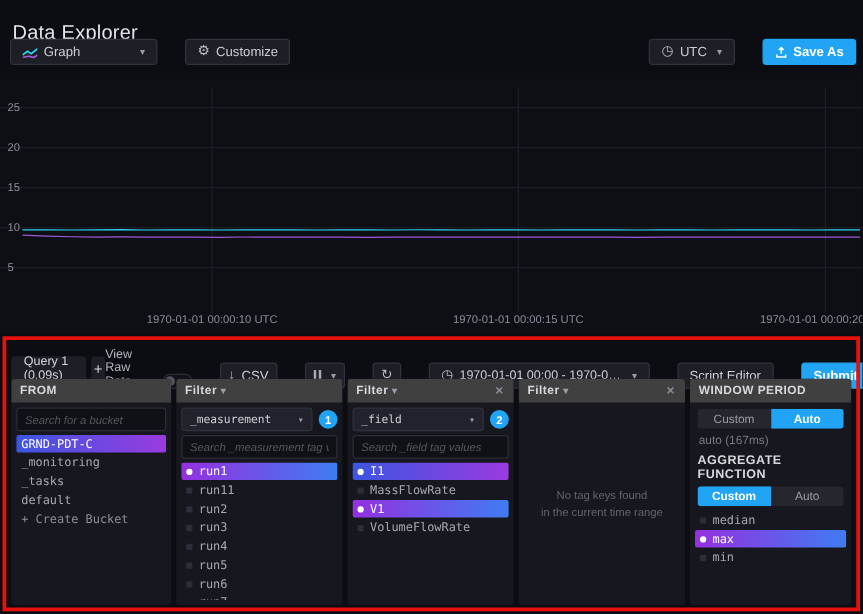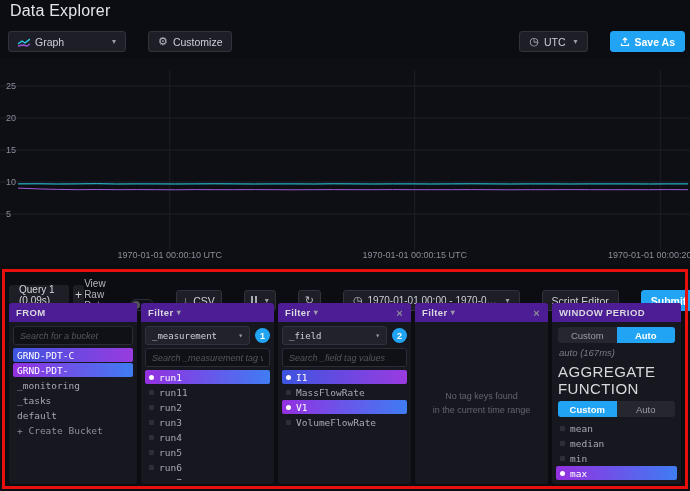--- a/index.html
+++ b/index.html
@@ -1,20 +1,20 @@
 <!DOCTYPE html>
 <html style="--accent: #21A4F3; --annotation: #E8100C; --grad-start: #9430E0; --grad-end: #3F7CF2; --grad2-start: #3C55E0; --grad2-end: #9A3BE0;"><head>
 <meta charset="utf-8">
 <style>
   *{margin:0;padding:0;box-sizing:border-box}
   html,body{width:690px;height:491px}
   body{background:#0c0c13;font-family:"Liberation Sans",sans-serif;color:#cfd0d8;overflow:hidden}
   :root{--accent:#21a4f3;--annotation:#e8100c;--grad-start:#9430e0;--grad-end:#3f7cf2;--grad2-start:#3c55e0;--grad2-end:#9a3be0}
   .app{position:relative;width:690px;height:491px;overflow:hidden}
-  .page-title{position:absolute;top:2px;left:10px;font-size:16px;color:#e4e5ea;letter-spacing:.2px}
+  .page-title{position:absolute;top:18px;left:10px;font-size:16px;color:#e4e5ea;letter-spacing:.2px}
   .toolbar{position:absolute;top:31px;left:8px;right:5px;display:flex;justify-content:space-between}
   .tb-left,.tb-right{display:flex;gap:22px}
   .btn{display:inline-flex;align-items:center;gap:5px;height:21px;padding:0 9px;background:#1e1e27;border:1px solid #32323e;border-radius:3px;font-size:10.5px;color:#cdd0d8;cursor:pointer;white-space:nowrap}
   .btn .caret,.card-head .caret,.mini-dd .caret{font-size:8px;color:#9a9ca8;margin-left:3px}
   .btn.primary{background:var(--accent);border-color:var(--accent);color:#fff;font-weight:bold}
   .btn.sq{padding:0 6px}
   .btn.dd-view{min-width:118px;justify-content:flex-start}
   .btn.dd-view .caret{margin-left:auto}
   .ic{font-size:11px;line-height:1;color:#b9bbc6}
   .gicon svg,.sicon svg{display:block}
@@ -31,45 +31,45 @@
   .toggle{width:24px;height:12px;background:#101017;border:1px solid #2e2e3a;border-radius:6px;position:relative;cursor:pointer;flex:none}
   .toggle .knob{position:absolute;top:1px;left:1px;width:8px;height:8px;border-radius:50%;background:#52525e}
   .pausebars{display:inline-flex;gap:2px;align-items:center}
   .pausebars i{display:block;width:2px;height:9px;background:#a6a8b2}
   .tr-text{max-width:130px;overflow:hidden;text-overflow:ellipsis;font-size:10px}
   .builder{position:absolute;top:34px;left:7px;right:7px;bottom:5px;display:flex;gap:4px}
   .card{background:#17171f;border-radius:3px;display:flex;flex-direction:column;overflow:hidden}
   .card.from-card{width:128px;flex:none}
   .card.f{width:133px;flex:none}
   .card.opt{flex:1}
-  .card-head{height:19px;flex:none;background:#4c1d95;display:flex;align-items:center;padding:0 7px;font-size:9.5px;font-weight:bold;color:#d8d9de;letter-spacing:.4px}
+  .card-head{height:19px;flex:none;background:#404040;display:flex;align-items:center;padding:0 7px;font-size:9.5px;font-weight:bold;color:#d8d9de;letter-spacing:.4px}
   .card-head.dd-head{font-weight:bold;cursor:pointer}
   .card-head .spacer{flex:1}
   .close-x{color:#8a8b96;font-size:11px;cursor:pointer;padding:0 1px}
   .card-body{flex:1;padding:4px;display:flex;flex-direction:column;gap:3px;overflow:hidden}
   .search{height:19px;background:#101017;border:1px solid #2c2c38;border-radius:3px;color:#cfd0d8;font-size:9px;padding:0 6px;width:100%;flex:none;font-family:"Liberation Sans",sans-serif;font-style:italic}
   .search::placeholder{color:#56565f;font-style:italic}
   .selrow{display:flex;align-items:center;gap:5px;flex:none}
   .mini-dd{flex:1;display:flex;align-items:center;height:19px;background:#22222c;border:1px solid #32323e;border-radius:3px;padding:0 6px;font-size:9px;font-family:"DejaVu Sans Mono",monospace;color:#cfd0d8;cursor:pointer;overflow:hidden}
   .mini-dd .caret{margin-left:auto}
   .badge{width:15px;height:15px;border-radius:50%;background:var(--accent);color:#fff;font-size:9px;font-weight:bold;display:flex;align-items:center;justify-content:center;flex:none}
   .list{display:flex;flex-direction:column;gap:1px;overflow:hidden}
   .li-row{display:flex;align-items:center;gap:5px;height:14px;flex:none;padding:0 4px;border-radius:2px;color:#a7a8b3;font-family:"DejaVu Sans Mono",monospace;font-size:9.5px;white-space:nowrap;overflow:hidden;cursor:pointer}
   .li-row.sel{background:linear-gradient(90deg,var(--grad-start),var(--grad-end));color:#fff}
   .li-row.sel.blue{background:linear-gradient(90deg,var(--grad2-start),var(--grad2-end))}
   .li-row.action{color:#8d8e99}
   .dot{width:5px;height:5px;border-radius:1px;background:#2e2e3a;flex:none}
   .li-row.sel .dot{background:#fff;border-radius:50%}
   .empty-body{flex:1;display:flex;align-items:center;justify-content:center}
   .empty-msg{text-align:center;font-size:9px;color:#63646e;line-height:1.6}
-  .opt-title{font-size:15px;font-weight:normal;color:#d8d9de;letter-spacing:.4px;flex:none;padding:2px 2px 0}
+  .opt-title{font-size:10px;font-weight:bold;color:#d8d9de;letter-spacing:.4px;flex:none;padding:2px 2px 0}
   .seg{display:flex;flex:none;border-radius:3px;overflow:hidden;margin:1px 2px}
   .seg-btn{flex:1;height:16px;display:flex;align-items:center;justify-content:center;font-size:9.5px;background:#26262f;color:#9a9ca8;cursor:pointer}
   .seg-btn.active{background:var(--accent);color:#fff;font-weight:bold}
-  .auto-text{font-size:9.5px;font-style:italic;color:#787a86;padding:0 3px;flex:none}
+  .auto-text{font-size:9.5px;color:#787a86;padding:0 3px;flex:none}
   .fill-row{display:flex;align-items:center;gap:5px;font-size:9.5px;color:#c3c5cd;padding:1px 2px;flex:none}
   .info{margin-left:auto;width:11px;height:11px;border-radius:50%;background:#2c2c38;color:#9a9ca8;font-size:8px;display:flex;align-items:center;justify-content:center;font-style:italic;font-weight:bold;flex:none}
   .opt .li-row{height:14px}
 </style>
 </head>
 <body>
 
 <div class="app">
 
   <div class="page-title">Data Explorer</div>
@@ -179,23 +179,20 @@
       <div class="card from-card">
         <div class="card-head">
           <span>FROM</span>
         </div>
         <div class="card-body">
           <input class="search" placeholder="Search for a bucket" style="">
           <div class="list">
               <div class="li-row sel blue">
                 <span class="li-label">GRND-PDT-C</span>
               </div>
-              <div class="li-row sel">
-                <span class="li-label">GRND-PDT-</span>
-              </div>
               <div class="li-row">
                 <span class="li-label">_monitoring</span>
               </div>
               <div class="li-row">
                 <span class="li-label">_tasks</span>
               </div>
               <div class="li-row">
                 <span class="li-label">default</span>
               </div>
               <div class="li-row action">
@@ -320,33 +317,29 @@
           </div>
           <div class="auto-text">auto (167ms)</div>
           <div class="opt-title">AGGREGATE FUNCTION</div>
           <div class="seg">
             <div class="seg-btn active">Custom</div>
             <div class="seg-btn">Auto</div>
           </div>
           <div class="list">
               <div class="li-row">
                 <span class="dot"></span>
-                <span class="li-label">mean</span>
-              </div>
-              <div class="li-row">
-                <span class="dot"></span>
                 <span class="li-label">median</span>
               </div>
+              <div class="li-row sel">
+                <span class="dot"></span>
+                <span class="li-label">max</span>
+              </div>
               <div class="li-row">
                 <span class="dot"></span>
                 <span class="li-label">min</span>
-              </div>
-              <div class="li-row sel">
-                <span class="dot"></span>
-                <span class="li-label">max</span>
               </div>
             </div>
         </div>
       </div>
 
     </div>
   </div>
 </div>
 
 </body></html>

